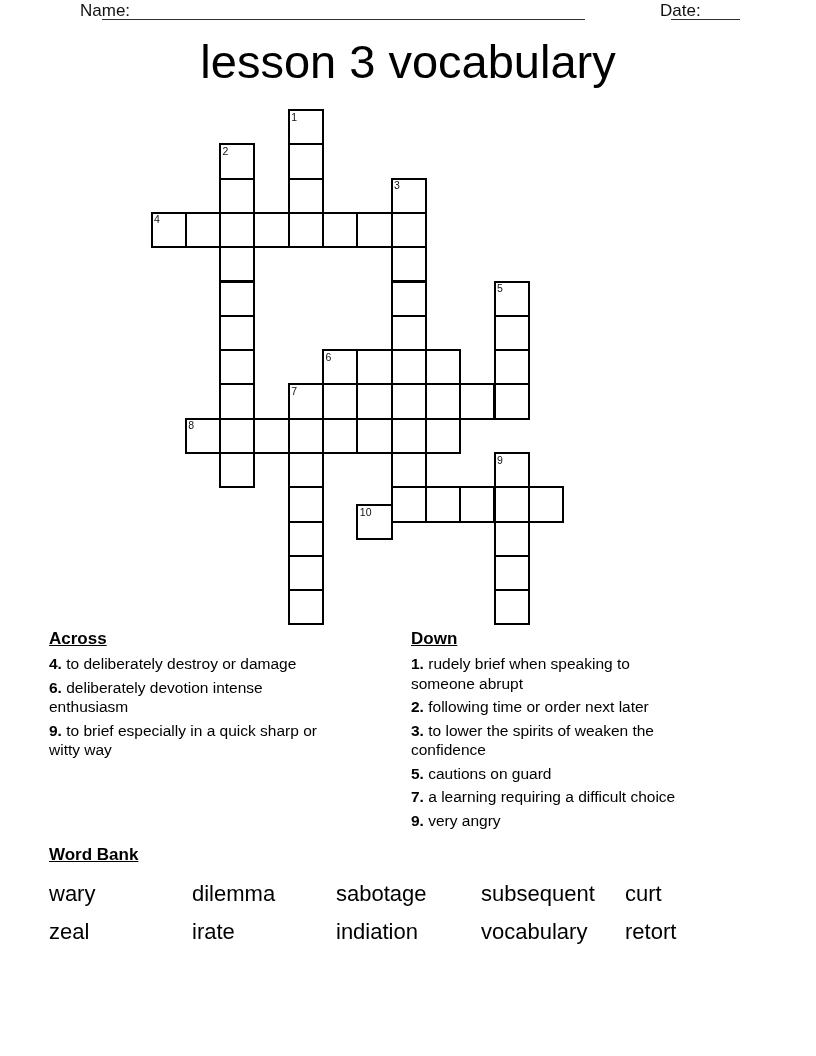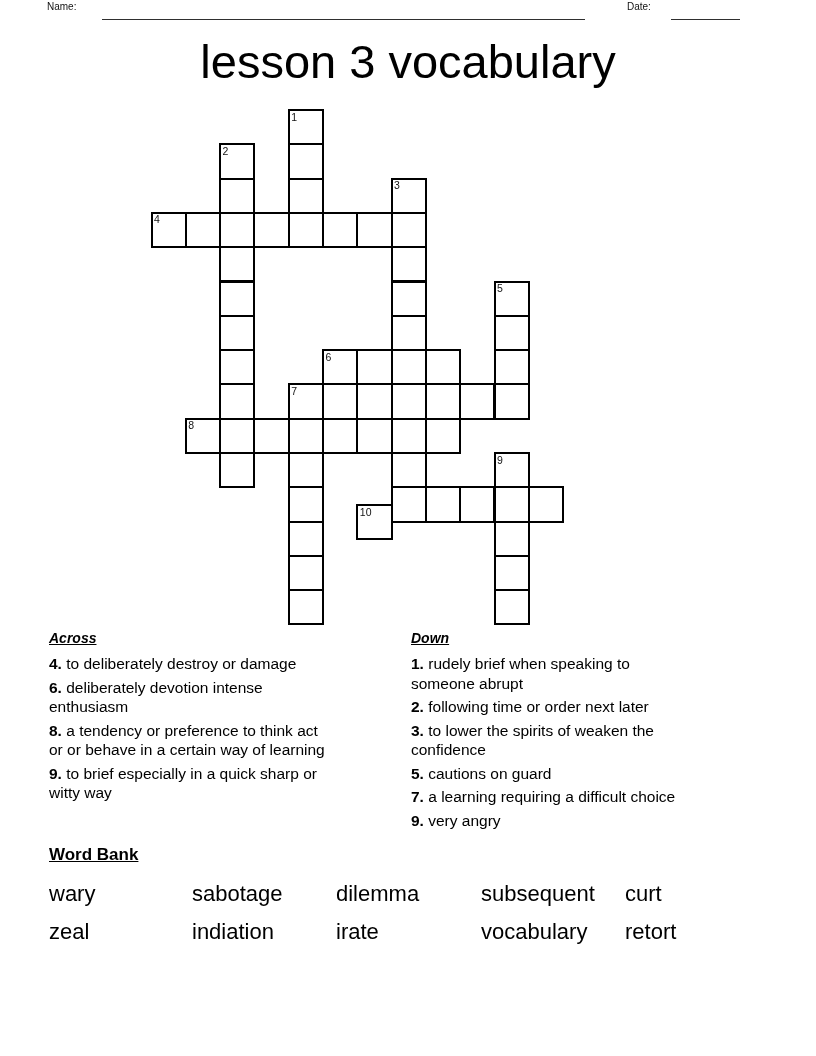--- a/index.html
+++ b/index.html
@@ -7,21 +7,21 @@
     position: relative;
     width: 816px;
     height: 1056px;
     background: #ffffff;
     font-family: "Liberation Sans", sans-serif;
     color: #000;
     overflow: hidden;
   }
 
   
-  .hdr-label { position: absolute; font-size: 10px; color: #111; }
+  .hdr-label { position: absolute; font-size: 17px; color: #111; margin-left: 33px; }
   #name-label { left: 47px; top: 1px; }
   #date-label { left: 627px; top: 1px; }
   .blank-line { position: absolute; border-bottom: 1.6px solid #2f2f2f; height: 17px; top: 2px; }
   #name-line { left: 102px; width: 483px; }
   #date-line { left: 671px; width: 69px; }
 
   
   .title {
     position: absolute;
     left: 0; top: 34px; width: 816px;
@@ -47,25 +47,24 @@
     font-size: 10.5px;
     line-height: 11px;
     color: #111;
   }
 
   
   .clue-col { position: absolute; top: 629px; }
   #across-col { left: 49px;  width: 360px; }
   #down-col   { left: 411px; width: 390px; }
   .clue-heading {
-    font-size: 14px; font-weight: bold;
+    font-size: 17px; font-weight: bold;
     text-decoration: underline;
     line-height: 19px;
     margin: 0 0 6px 0;
-    font-style: italic;
   }
   .clue { font-size: 15.5px; line-height: 19.5px; margin: 0 0 4px 0; }
   .clue b { font-weight: bold; }
   .clue .txt { white-space: pre-line; }
 
   
   .wb-heading {
     position: absolute; left: 49px; top: 845px;
     font-size: 17px; font-weight: bold;
     text-decoration: underline;
@@ -174,22 +173,20 @@
       <div class="cell" style="left: 136.2px; top: 479.2px;"></div>
       <div class="cell" style="left: 342px; top: 479.2px;"></div>
     </div>
 
   <div class="clue-col" id="across-col">
     <p class="clue-heading">Across</p>
     <div id="across-list">
         <p class="clue"><b>4.</b><span class="txt"> to deliberately destroy or damage</span></p>
         <p class="clue"><b>6.</b><span class="txt"> deliberately devotion intense
 enthusiasm</span></p>
-        <p class="clue"><b>8.</b><span class="txt"> a tendency or preference to think act
-or or behave in a certain way of learning</span></p>
         <p class="clue"><b>9.</b><span class="txt"> to brief especially in a quick sharp or
 witty way</span></p>
       </div>
   </div>
 
   <div class="clue-col" id="down-col">
     <p class="clue-heading">Down</p>
     <div id="down-list">
         <p class="clue"><b>1.</b><span class="txt"> rudely brief when speaking to
 someone abrupt</span></p>
@@ -198,26 +195,26 @@
 confidence</span></p>
         <p class="clue"><b>5.</b><span class="txt"> cautions on guard</span></p>
         <p class="clue"><b>7.</b><span class="txt"> a learning requiring a difficult choice</span></p>
         <p class="clue"><b>9.</b><span class="txt"> very angry</span></p>
       </div>
   </div>
 
   <div class="wb-heading">Word Bank</div>
   <div class="wb-row" id="wb-row-0">
       <span>wary</span>
+      <span>dilemma</span>
       <span>sabotage</span>
-      <span>dilemma</span>
       <span>subsequent</span>
       <span>curt</span>
     </div>
   <div class="wb-row" id="wb-row-1">
       <span>zeal</span>
+      <span>irate</span>
       <span>indiation</span>
-      <span>irate</span>
       <span>vocabulary</span>
       <span>retort</span>
     </div>
 
 </div>
 
 </body></html>

